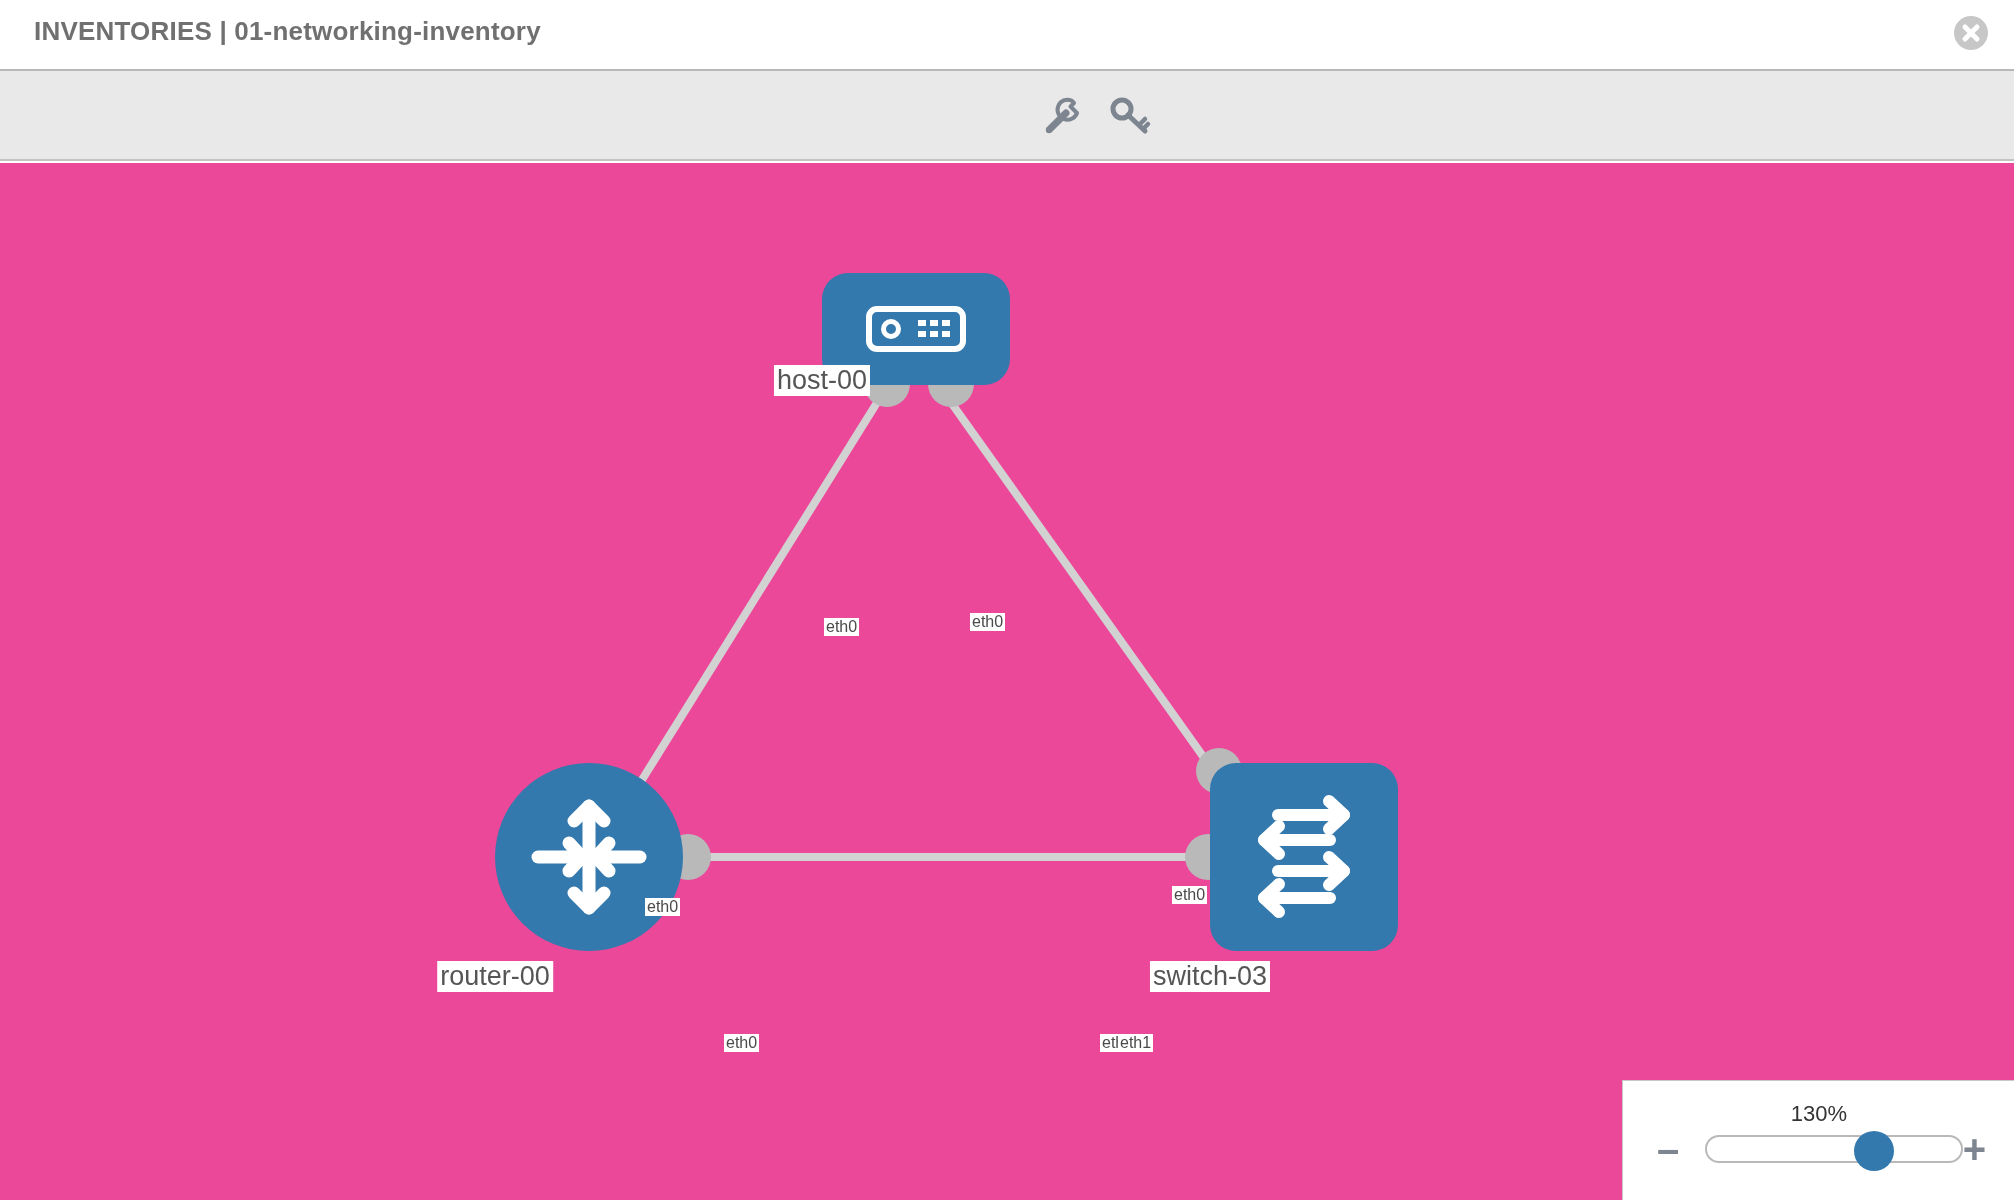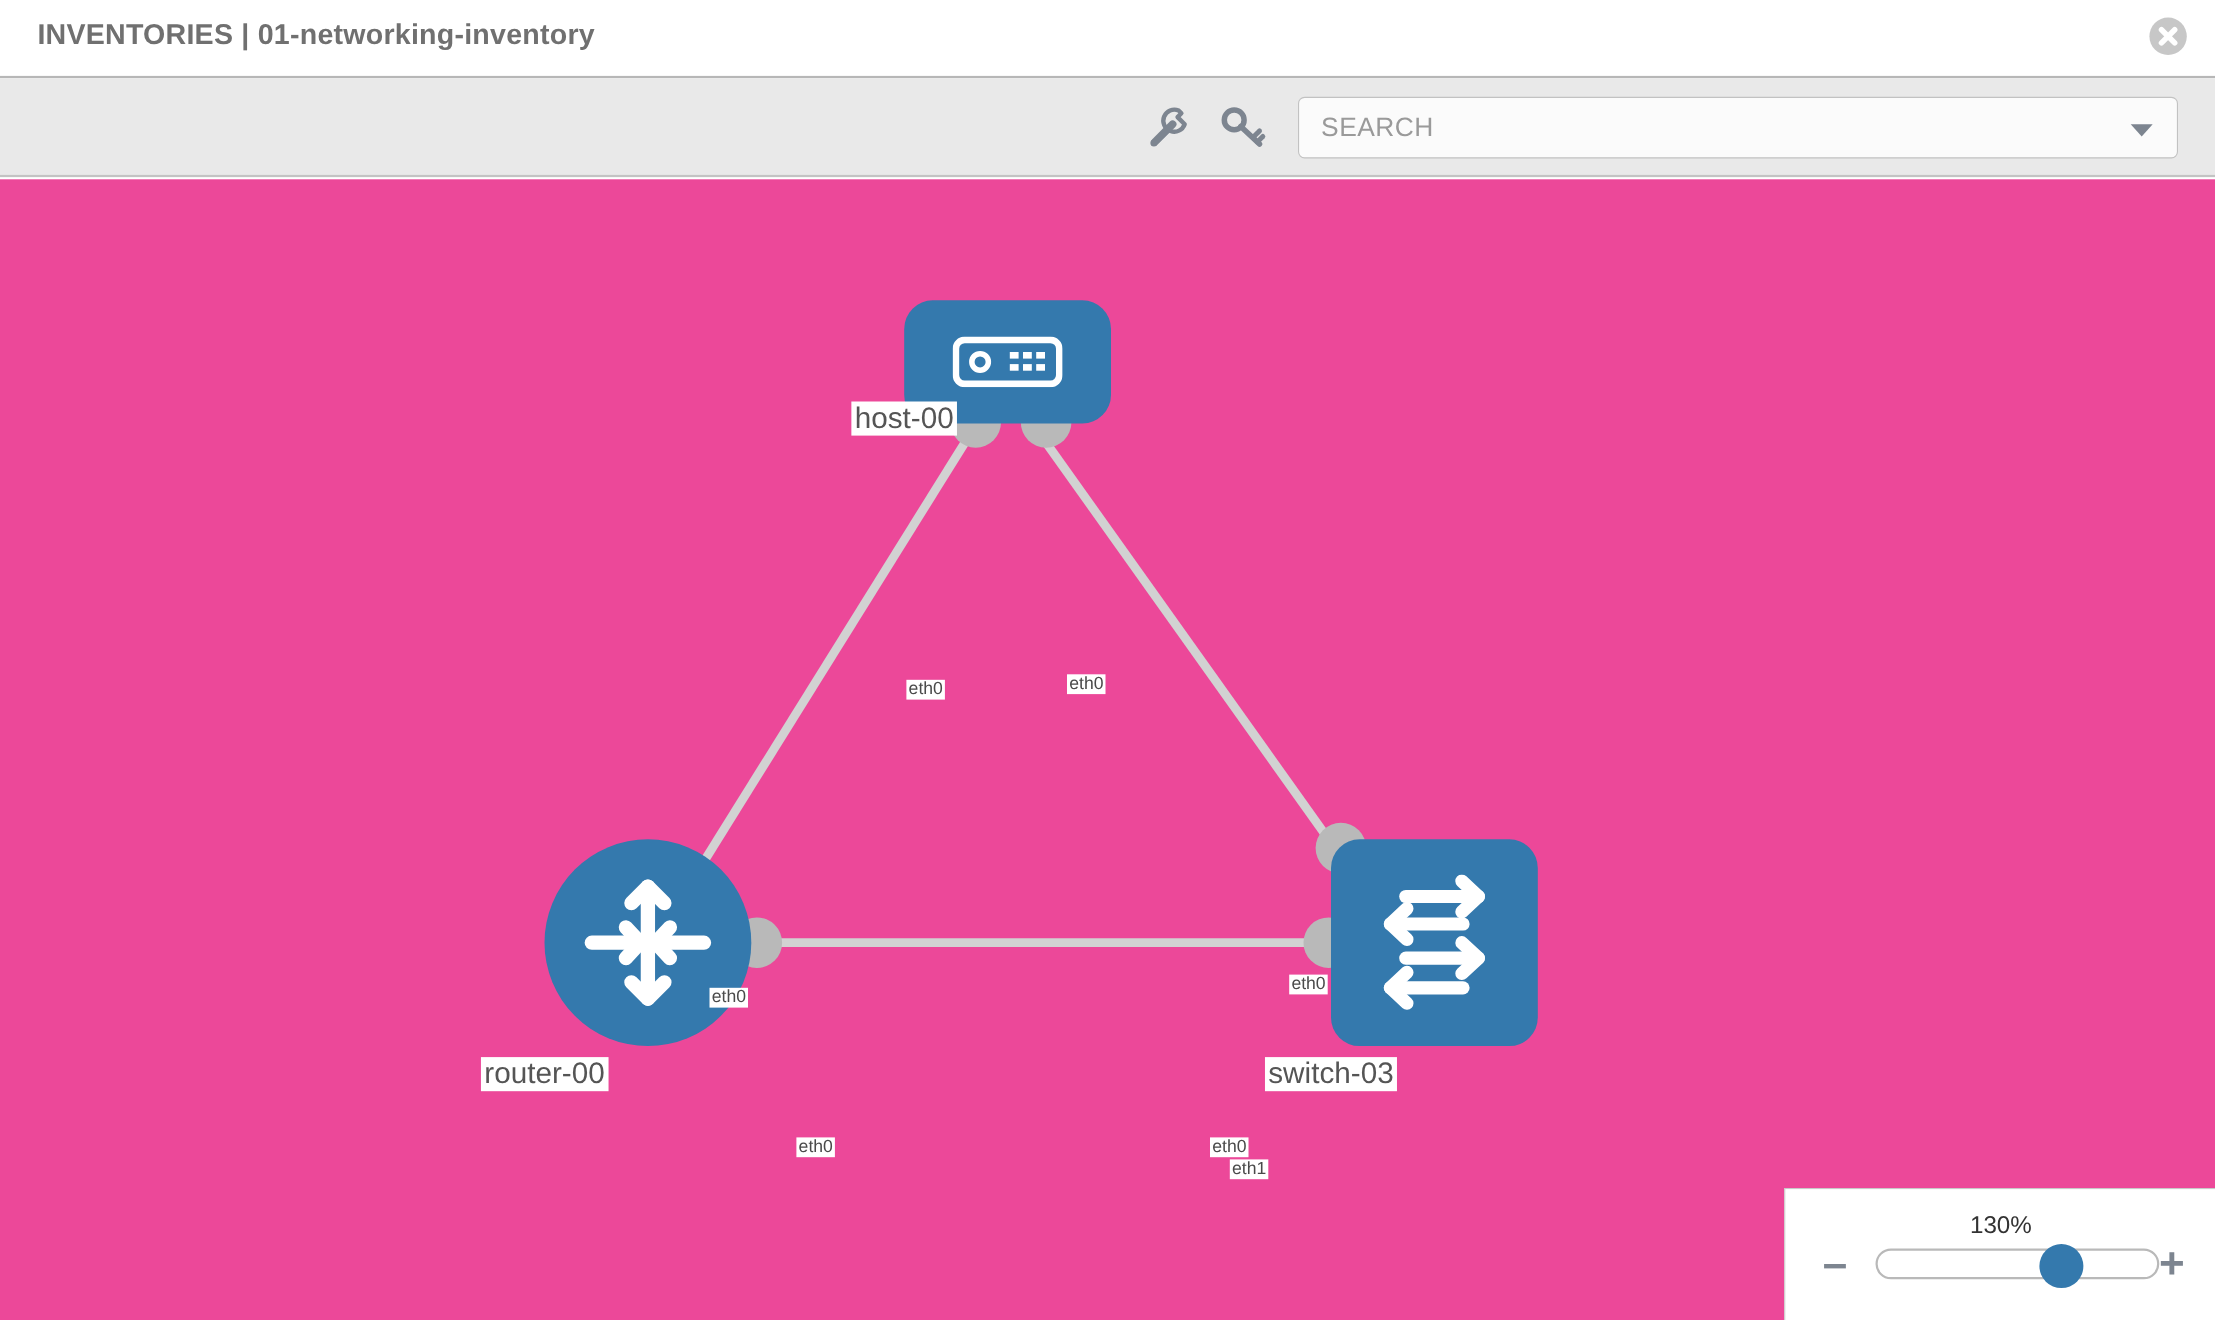--- a/index.html
+++ b/index.html
@@ -170,24 +170,20 @@
 
     <div class="tool-icon key">
       <svg width="50" height="50" viewBox="0 0 50 50">
         <circle cx="17" cy="18" r="9" fill="none" stroke="#7d8590" stroke-width="5"></circle>
         <path d="M23 24 L40 40" stroke="#7d8590" stroke-width="5" stroke-linecap="round"></path>
         <path d="M34 34 L40 28" stroke="#7d8590" stroke-width="4.5" stroke-linecap="round"></path>
         <path d="M38 38 L43 33" stroke="#7d8590" stroke-width="4.5" stroke-linecap="round"></path>
       </svg>
     </div>
 
-    <div class="search-box">
-      <span class="ph">SEARCH</span>
-      <span class="caret"></span>
-    </div>
   </div>
 
   <div class="canvas">
 
     <svg class="topology">
 
       <line x1="878" y1="238" x2="640" y2="620" stroke="#d2d2d2" stroke-width="8"></line>
 
       <line x1="950" y1="238" x2="1222" y2="620" stroke="#d2d2d2" stroke-width="8"></line>
 
@@ -259,21 +255,21 @@
       </div>
       <div class="node-label">switch-03</div>
     </div>
 
     <div class="edge-label" style="left:824px; top:455px;">eth0</div>
     <div class="edge-label" style="left:970px; top:450px;">eth0</div>
     <div class="edge-label" style="left:645px; top:735px;">eth0</div>
     <div class="edge-label" style="left:1172px; top:723px;">eth0</div>
     <div class="edge-label" style="left:724px; top:871px;">eth0</div>
     <div class="edge-label" style="left:1100px; top:871px;">eth0</div>
-    <div class="edge-label" style="left:1118px; top:871px;margin-top:20px;">eth1</div>
+    <div class="edge-label" style="left:1118px; top:871px;">eth1</div>
 
     <div class="zoom-panel">
       <div class="zoom-value">130%</div>
       <div class="zoom-minus">–</div>
       <div class="zoom-track">
         <div class="zoom-thumb" style="left:58%;"></div>
       </div>
       <div class="zoom-plus">+</div>
     </div>
 

